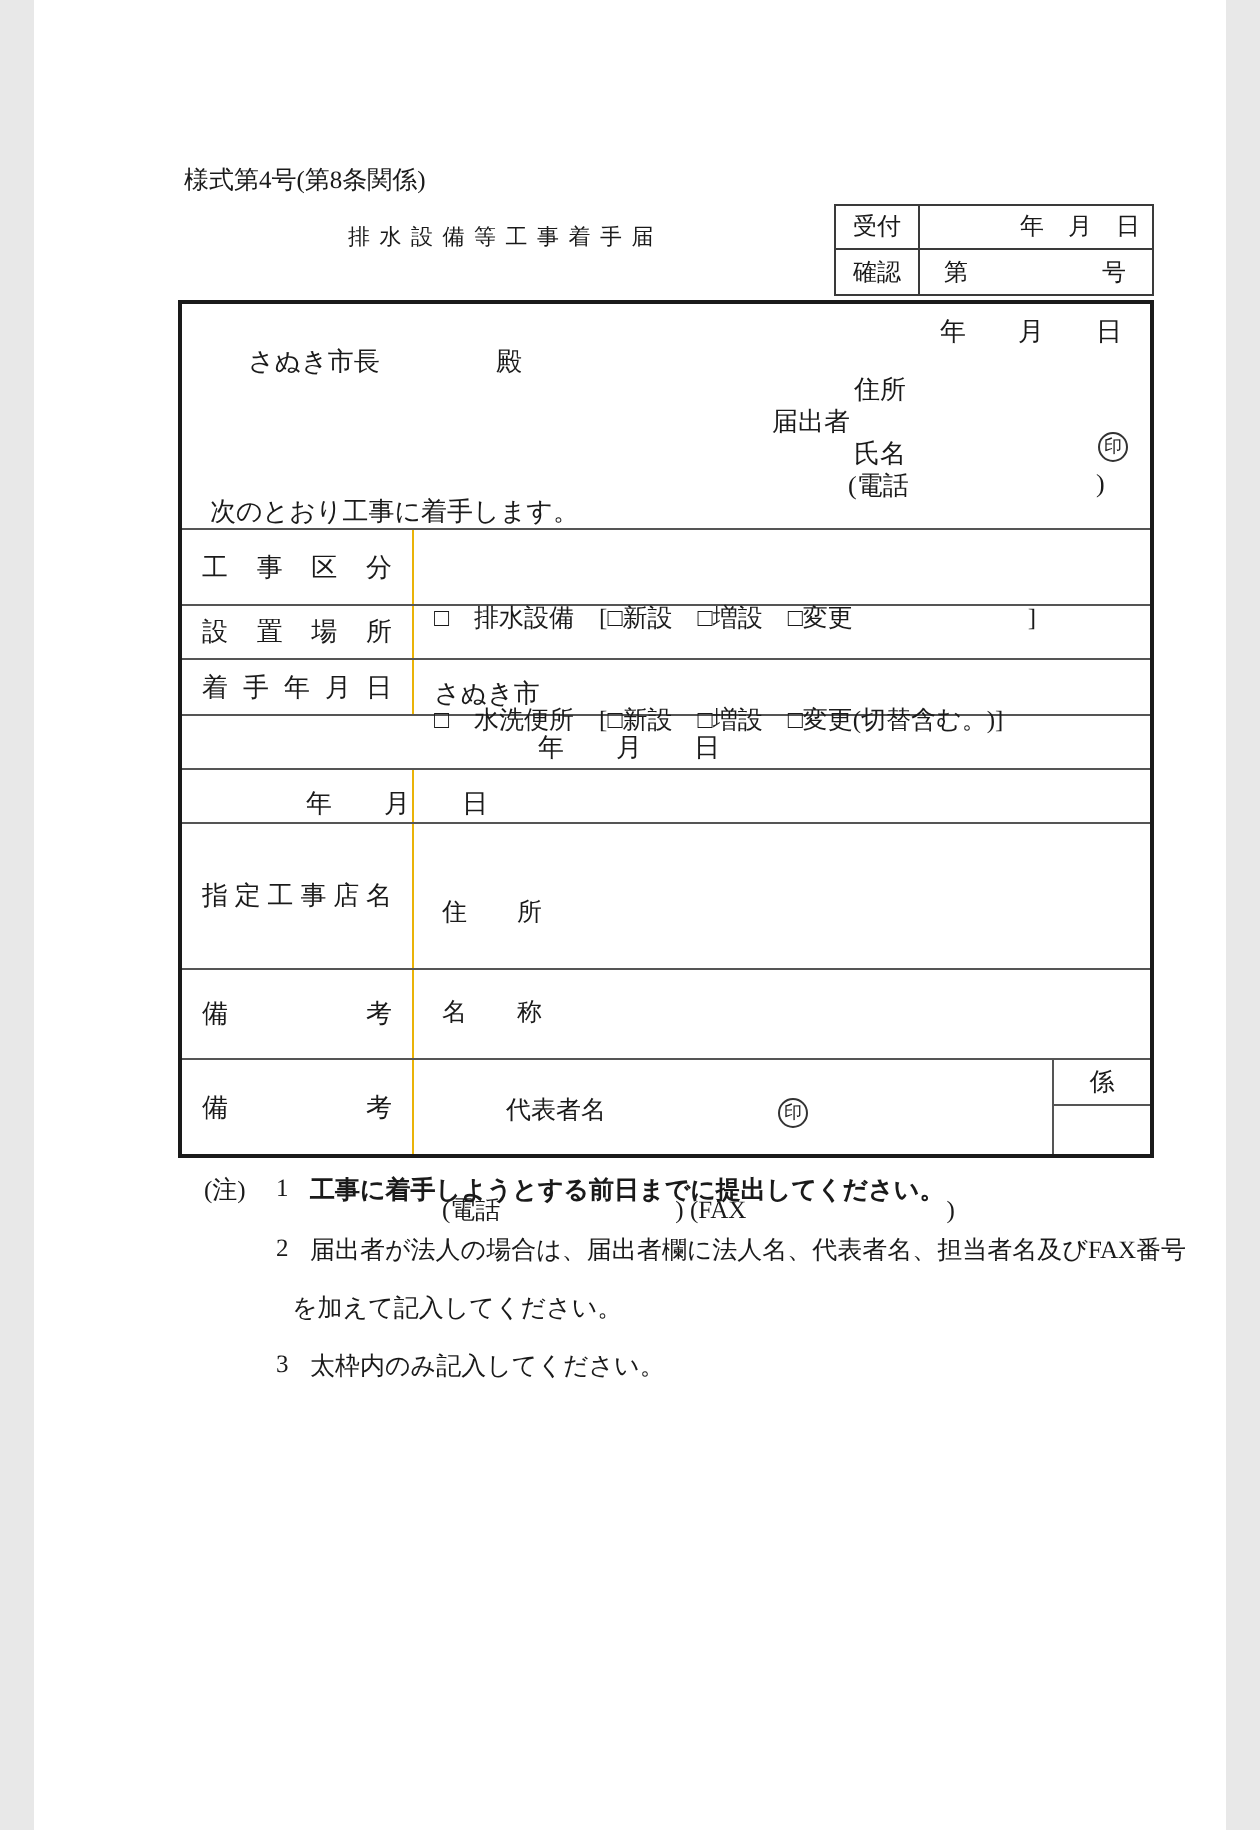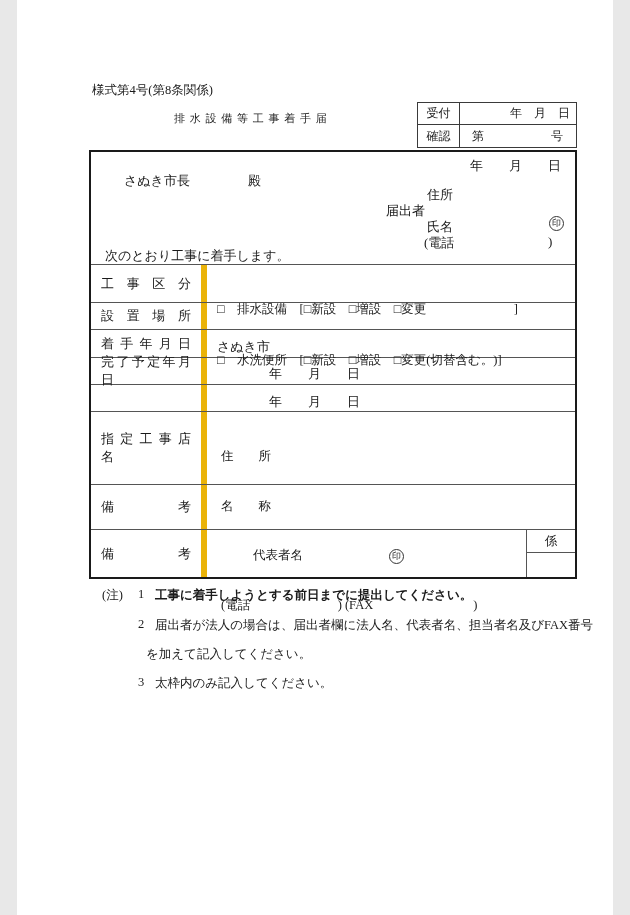--- a/index.html
+++ b/index.html
@@ -24,21 +24,21 @@
   .rb-value { flex:1; display:flex; align-items:center; font-size:12px; white-space:pre; }
   .rb-date { justify-content:flex-end; padding-right:6px; }
   .rb-number { justify-content:space-between; padding:0 13px 0 12px; }
 
   
   .main-table { position:absolute; left:72px; top:150px; width:488px; border:2px solid #1a1a1a; background:#fff; }
   .mt-header { position:relative; height:113px; border-bottom:1px solid #555; }
   .mt-header .abs { font-size:13px; }
   .mt-row { display:flex; border-bottom:1px solid #555; }
   .mt-row:last-child { border-bottom:none; }
-  .row-label { width:116px; border-right:6px solid #eab308; padding:0 10px; display:flex; flex-direction:column; justify-content:center; }
+  .row-label { width:116px; border-right:1px solid #eab308; padding:0 10px; display:flex; flex-direction:column; justify-content:center; }
   .row-label > span { display:block; width:100%; text-align:justify; text-align-last:justify; font-size:13px; }
   .row-content { flex:1; position:relative; font-size:12.5px; white-space:pre; }
 
   .h-38 { height:38px; } .h-28 { height:28px; } .h-27 { height:27px; }
   .h-73 { height:73px; } .h-45 { height:45px; } .h-47 { height:47px; }
 
   .cb-lines { padding:2px 0 0 10px; line-height:17px; }
   .val-line { padding-top:5px; padding-left:10px; font-size:13px; }
   .val-indent { padding-left:62px; }
 
@@ -121,23 +121,20 @@
     <div class="mt-row h-28">
       <div class="row-label">
           <span>着 手 年 月 日</span>
         </div>
       <div class="row-content">
         <div class="val-line val-indent">年　　月　　日</div>
       </div>
     </div>
 
     <div class="mt-row h-27">
-      <div class="row-label">
-          <span>完了予定年月日</span>
-        </div>
       <div class="row-content">
         <div class="val-line val-indent">年　　月　　日</div>
       </div>
     </div>
 
     <div class="mt-row h-27">
       <div class="row-label">
           <span></span>
         </div>
       <div class="row-content"></div>

